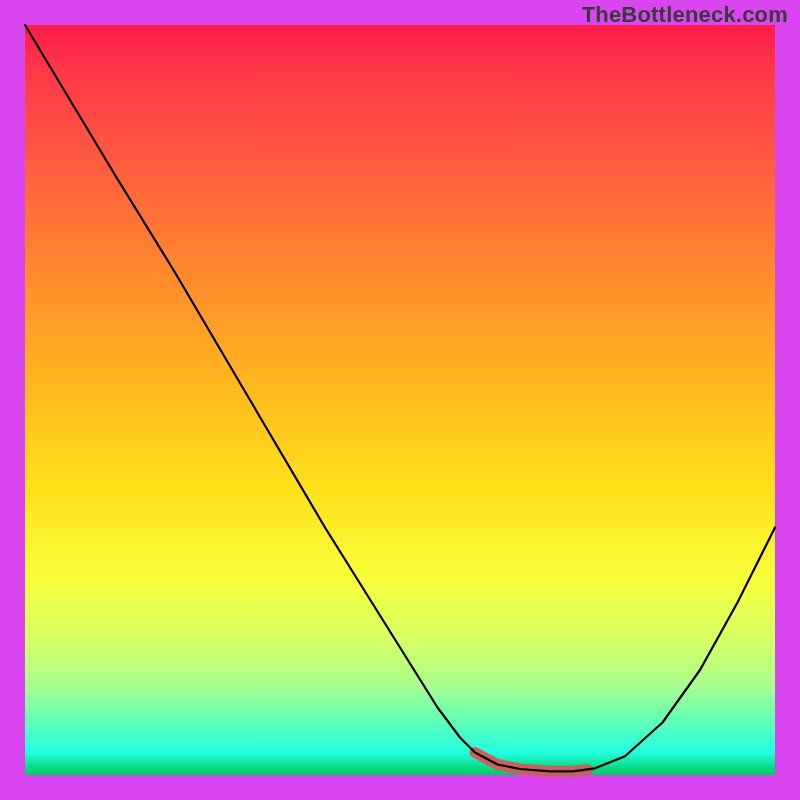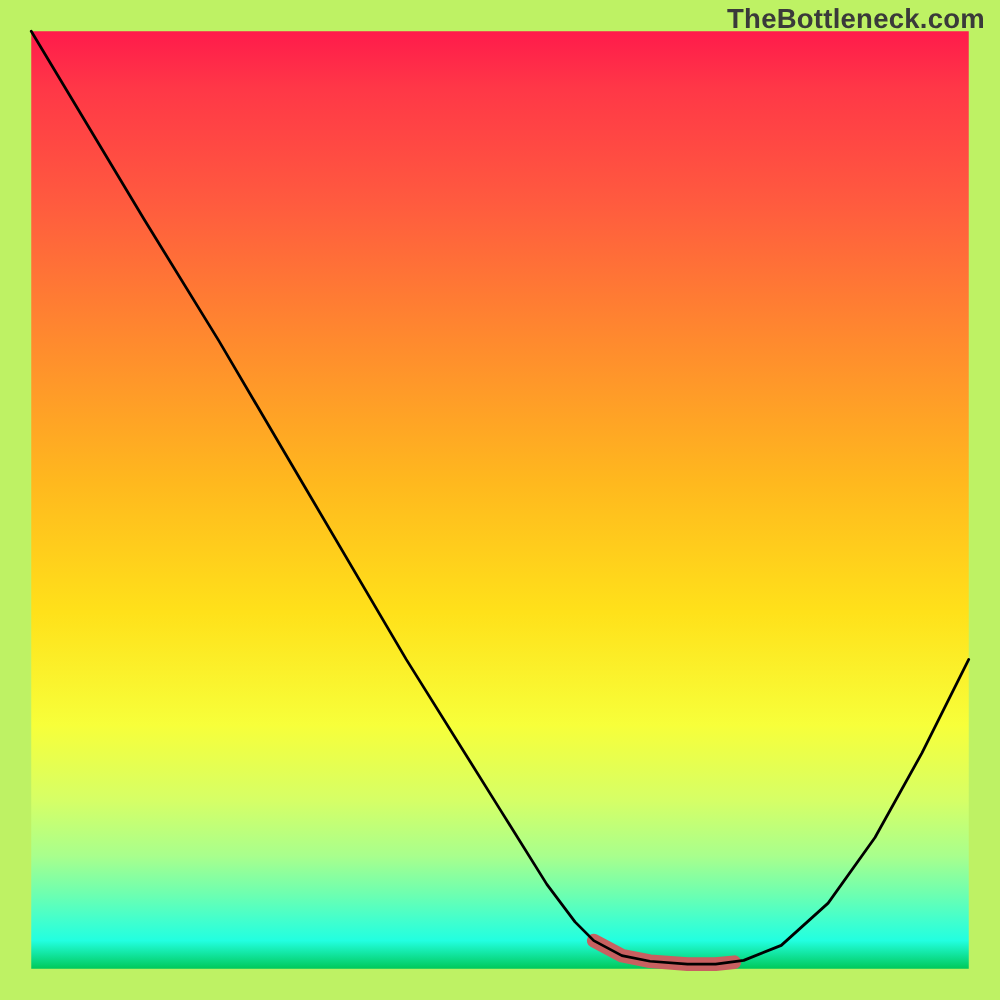--- a/index.html
+++ b/index.html
@@ -7,21 +7,21 @@
     padding: 0;
     width: 800px;
     height: 800px;
     background: #000;
     overflow: hidden;
     font-family: Arial, Helvetica, sans-serif;
   }
   .frame {
     position: absolute;
     inset: 0;
-    background: #bef264;
+    background: #d946ef;
   }
   .plot {
     position: absolute;
     left: 25px;
     top: 25px;
     width: 750px;
     height: 750px;
     background: linear-gradient(
       to bottom,
       #ff1b4b 0%,

